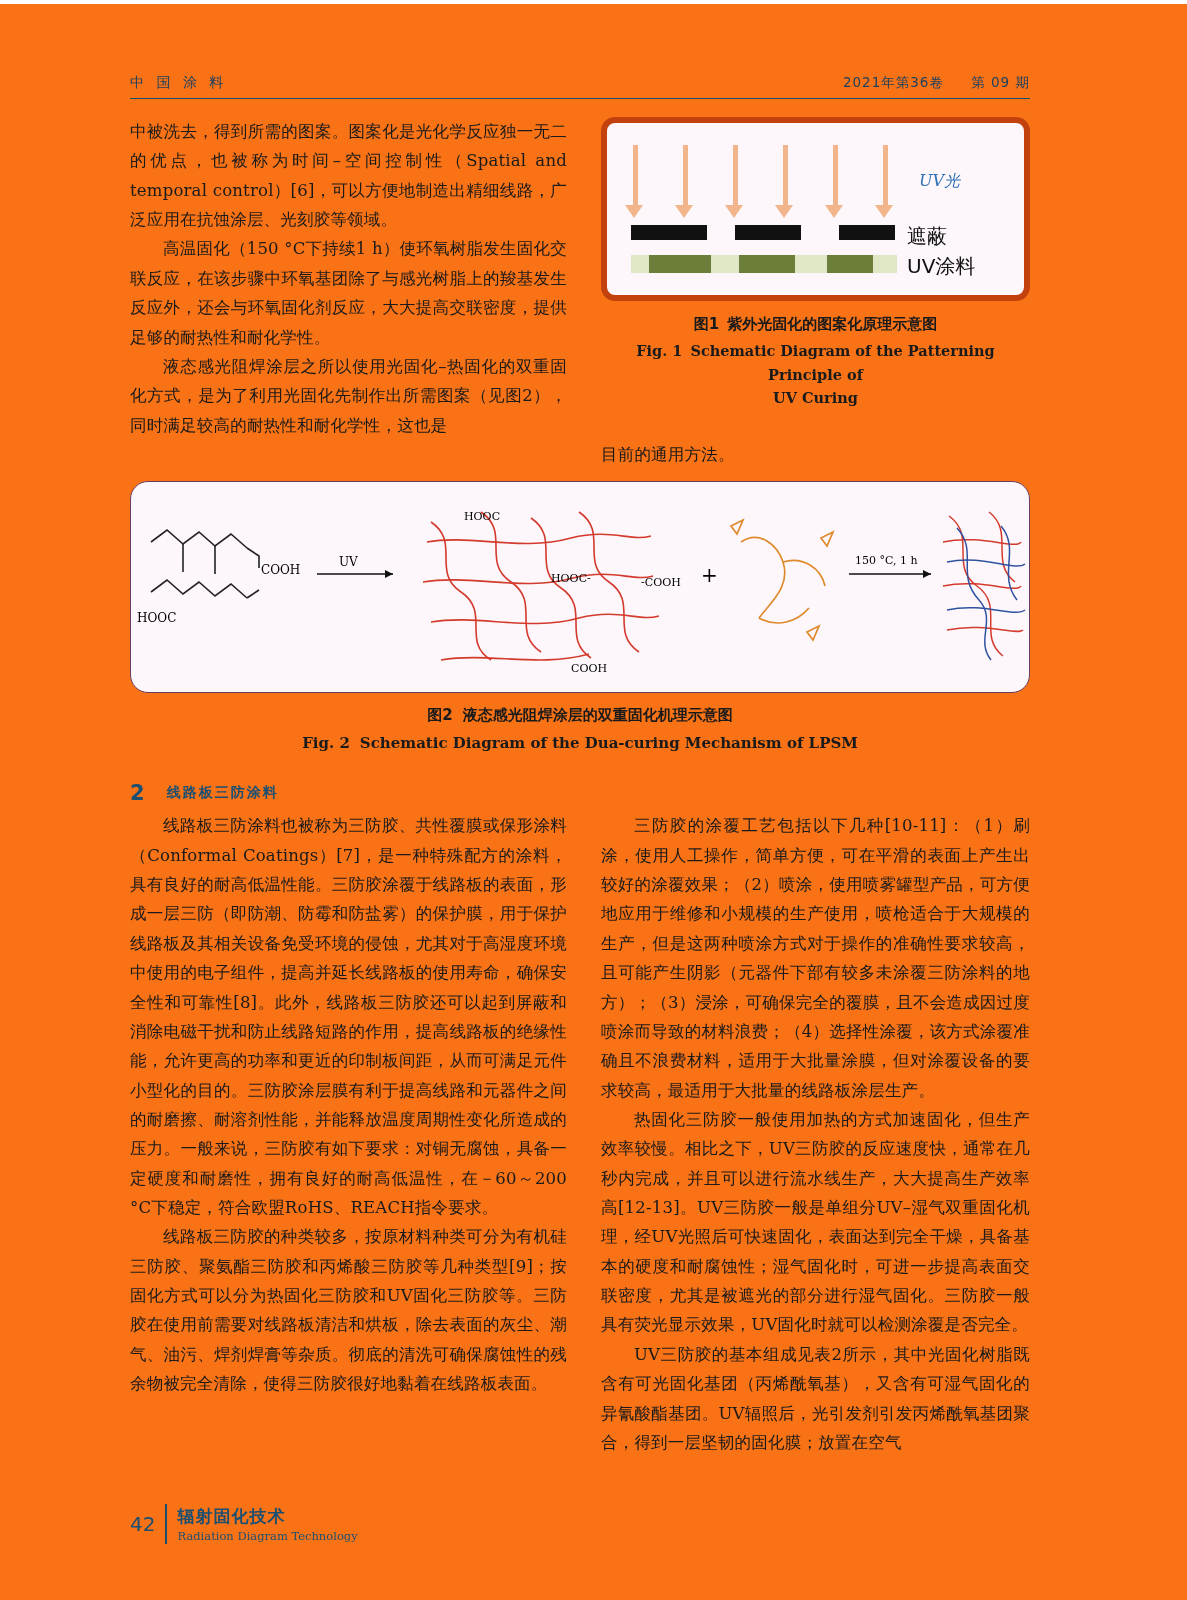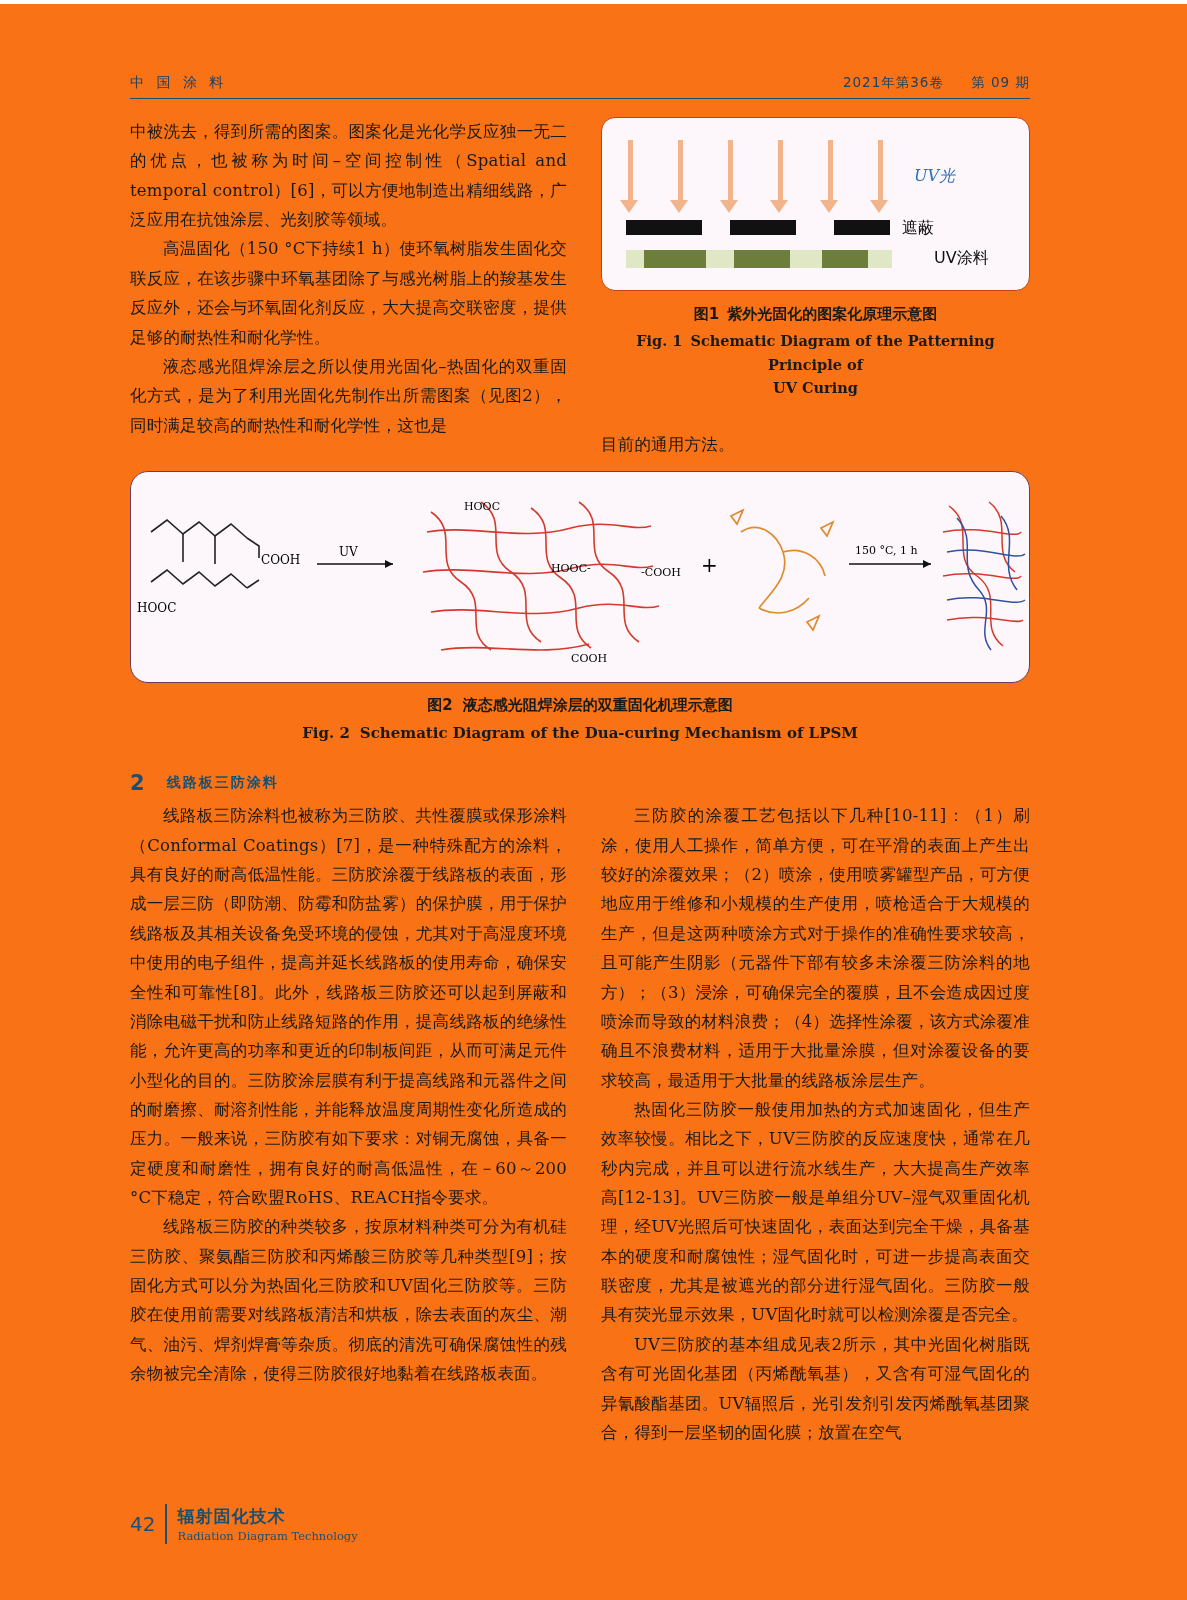--- a/index.html
+++ b/index.html
@@ -40,21 +40,21 @@
     font-size:16.5px;
     line-height:1.78;
     text-align:justify;
     margin:0 0 0 0;
     text-justify:inter-ideograph;
     letter-spacing:0.2px;
   }
   p.indent{text-indent:2em;}
   
   .fig1-box{
-    border:1px solid #c2410c;
+    border:6px solid #c2410c;
     border-radius:14px;
     background:#fdf7fb;
     height:172px;
     position:relative;
     overflow:hidden;
   }
   .arr-shaft{
     position:absolute;
     width:5px;background:#f2b48a;
   }
@@ -70,21 +70,21 @@
   }
   .uvlabel{
     position:absolute;
     font-family:"DejaVu Serif", serif;
     font-style:italic;
     color:#2f6fb5;
     font-size:16px;
   }
   .sidelabel{
     position:absolute;
-    font-size:16px;
+    font-size:20px;
     color:#111;
     font-family:"DejaVu Sans", sans-serif;
   }
   .coat-strip{
     position:absolute;
     height:18px;
     background:#dfe7c4;
     display:flex;
   }
   .coat-dark{background:#6d7d3a;height:18px;}
@@ -196,21 +196,21 @@
 
           <div class="coat-strip" style="left:24px;top:132px;width:266px;">
             <div class="coat-light" style="width:18px;"></div>
             <div class="coat-dark" style="width:62px;"></div>
             <div class="coat-light" style="width:28px;"></div>
             <div class="coat-dark" style="width:56px;"></div>
             <div class="coat-light" style="width:32px;"></div>
             <div class="coat-dark" style="width:46px;"></div>
             <div class="coat-light" style="width:24px;"></div>
           </div>
-          <div class="sidelabel" style="left:300px;top:130px;margin-left:32px;">UV涂料</div>
+          <div class="sidelabel" style="left:300px;top:130px;">UV涂料</div>
         </div>
 
         <div class="figcap">
           <div><span class="cn num">图1</span><span class="cn">紫外光固化的图案化原理示意图</span></div>
           <div style="margin-top:4px;"><span class="en num">Fig. 1</span><span class="en">Schematic Diagram of the Patterning Principle of</span></div>
           <div><span class="en">UV Curing</span></div>
         </div>
 
         <p class="body" style="margin-top:30px;">目前的通用方法。</p>
       </div>

